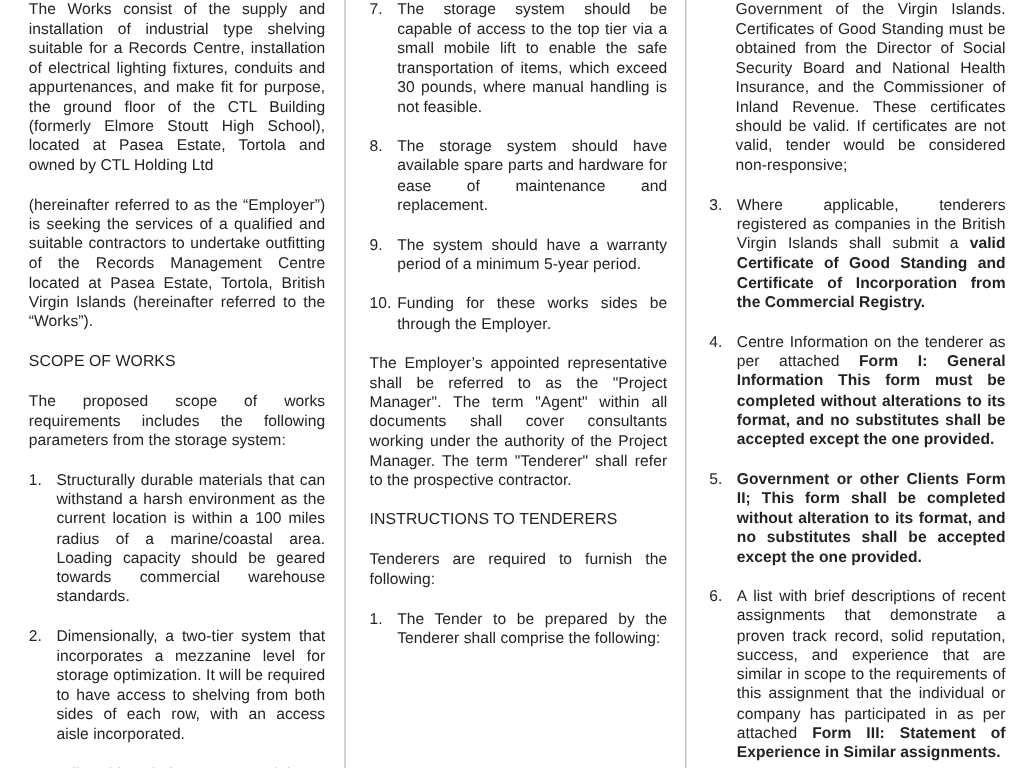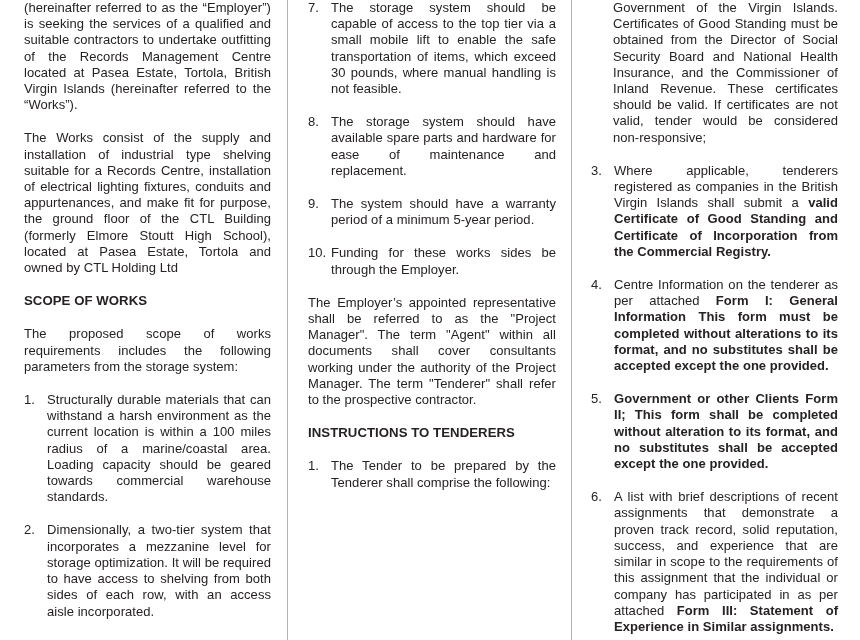--- a/index.html
+++ b/index.html
@@ -40,39 +40,39 @@
   .divider-1 { left: 287px; }
   .divider-2 { left: 571px; }
   .para, .cont, .heading, .item, .subitem {
     margin: 0 0 17px 0;
   }
   .para, .cont {
     text-align: justify;
   }
   .cont { margin-left: 22px; }
   .heading {
-    font-weight: bold;
+    font-weight: normal;
     font-size: 13.2px;
   }
   .item { display: flex; }
   .num { flex: 0 0 23px; }
   .itext {
     flex: 1;
     text-align: justify;
   }
   .b, .bold { font-weight: bold; }
 </style>
 </head>
 <body>
 
 <div class="page">
 
   <div class="col col-1">
+    <p class="para">The Works consist of the supply and installation of industrial type shelving suitable for a Records Centre, installation of electrical lighting fixtures, conduits and appurtenances, and make fit for purpose, the ground floor of the CTL Building (formerly Elmore Stoutt High School), located at Pasea Estate, Tortola and owned by CTL Holding Ltd</p>
     <p class="para">(hereinafter referred to as the “Employer”) is seeking the services of a qualified and suitable contractors to undertake outfitting of the Records Management Centre located at Pasea Estate, Tortola, British Virgin Islands (hereinafter referred to the “Works”).</p>
-    <p class="para">The Works consist of the supply and installation of industrial type shelving suitable for a Records Centre, installation of electrical lighting fixtures, conduits and appurtenances, and make fit for purpose, the ground floor of the CTL Building (formerly Elmore Stoutt High School), located at Pasea Estate, Tortola and owned by CTL Holding Ltd</p>
     <div class="heading">SCOPE OF WORKS</div>
     <p class="para">The proposed scope of works requirements includes the following parameters from the storage system:</p>
     <div class="item">
       <span class="num">1.</span>
       <div class="itext">Structurally durable materials that can withstand a harsh environment as the current location is within a 100 miles radius of a marine/coastal area. Loading capacity should be geared towards commercial warehouse standards.</div>
     </div>
     <div class="item">
       <span class="num">2.</span>
       <div class="itext">Dimensionally, a two-tier system that incorporates a mezzanine level for storage optimization. It will be required to have access to shelving from both sides of each row, with an access aisle incorporated.</div>
     </div>
@@ -98,20 +98,21 @@
       <div class="itext">The system should have a warranty period of a minimum 5-year period.</div>
     </div>
     <div class="item">
       <span class="num">10.</span>
       <div class="itext">Funding for these works sides be through the Employer.</div>
     </div>
     <div class="item">
       <div class="itext">The Employer’s appointed representative shall be referred to as the "Project Manager". The term "Agent" within all documents shall cover consultants working under the authority of the Project Manager. The term "Tenderer" shall refer to the prospective contractor.</div>
     </div>
     <div class="heading">INSTRUCTIONS TO TENDERERS</div>
+    <p class="para">Tenderers are required to furnish the following:</p>
     <div class="item">
       <span class="num">1.</span>
       <div class="itext">The Tender to be prepared by the Tenderer shall comprise the following:</div>
     </div>
 
   </div>
 
   <div class="divider divider-2"></div>
 
   <div class="col col-3">

